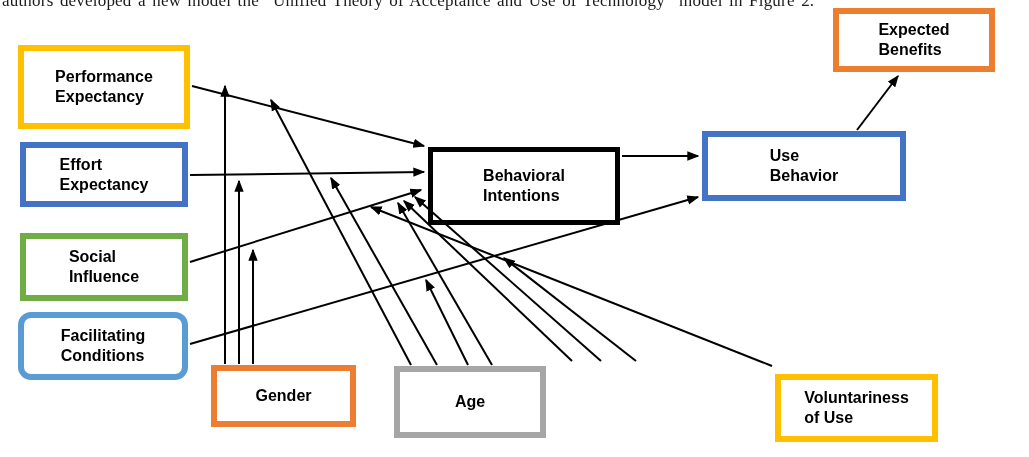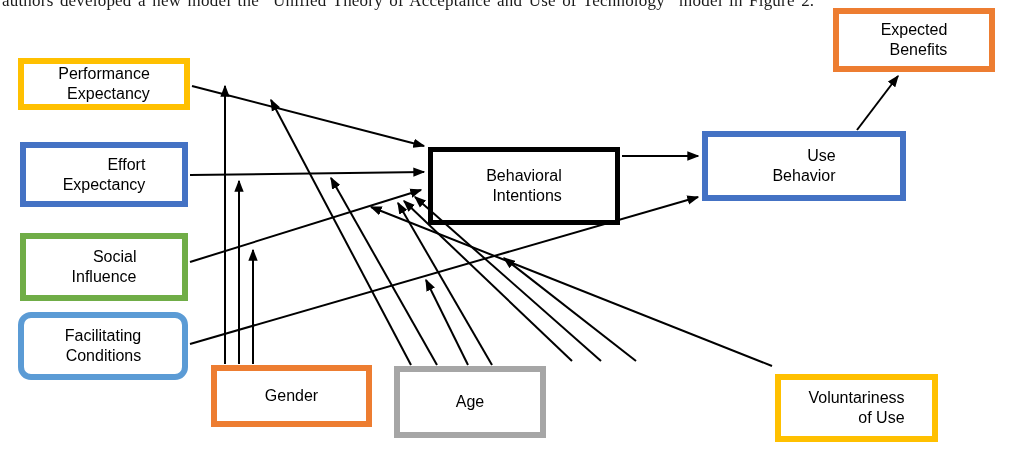--- a/index.html
+++ b/index.html
@@ -24,40 +24,41 @@
     position:absolute;
     background:#ffffff;
     border:6px solid #999;
     box-sizing:border-box;
     display:flex;
     align-items:center;
     justify-content:center;
   }
   .box .lbl{
     white-space:pre-line;
-    text-align:right;
+    text-align:left;
     font-size:16px;
     line-height:1.25;
     color:#000;
+    font-weight:bold;
   }
   .arrow-layer{
     position:absolute;
     left:0;top:0;
     width:1029px;height:457px;
     pointer-events:none;
   }
 </style>
 </head>
 <body>
 
 <div class="stage">
 
   <div class="caption">authors developed a new model the “Unified Theory of Acceptance and Use of Technology” model in Figure 2.</div>
 
-  <div class="box" style="left: 18px; top: 58px; width: 172px; height: 52px; border-color: rgb(255, 192, 0);">
+  <div class="box" style="left: 18px; top: 45px; width: 172px; height: 84px; border-color: rgb(255, 192, 0);">
     <span class="lbl">Performance
 Expectancy</span>
   </div>
 
   <div class="box" style="left: 20px; top: 142px; width: 168px; height: 65px; border-color: rgb(68, 114, 196);">
     <span class="lbl">Effort
 Expectancy</span>
   </div>
 
   <div class="box" style="left: 20px; top: 233px; width: 168px; height: 68px; border-color: rgb(112, 173, 71);">
@@ -78,21 +79,21 @@
   <div class="box" style="left: 702px; top: 131px; width: 204px; height: 70px; border-color: rgb(68, 114, 196);">
     <span class="lbl">Use
 Behavior</span>
   </div>
 
   <div class="box" style="left: 833px; top: 8px; width: 162px; height: 64px; border-color: rgb(237, 125, 49);">
     <span class="lbl">Expected
 Benefits</span>
   </div>
 
-  <div class="box" style="left: 211px; top: 365px; width: 161px; height: 62px; border-color: rgb(237, 125, 49);">
+  <div class="box" style="left: 211px; top: 365px; width: 145px; height: 62px; border-color: rgb(237, 125, 49);">
     <span class="lbl">Gender</span>
   </div>
 
   <div class="box" style="left: 394px; top: 366px; width: 152px; height: 72px; border-color: rgb(166, 166, 166);">
     <span class="lbl">Age</span>
   </div>
 
 
   <div class="box" style="left: 775px; top: 374px; width: 163px; height: 68px; border-color: rgb(255, 192, 0);">
     <span class="lbl">Voluntariness

